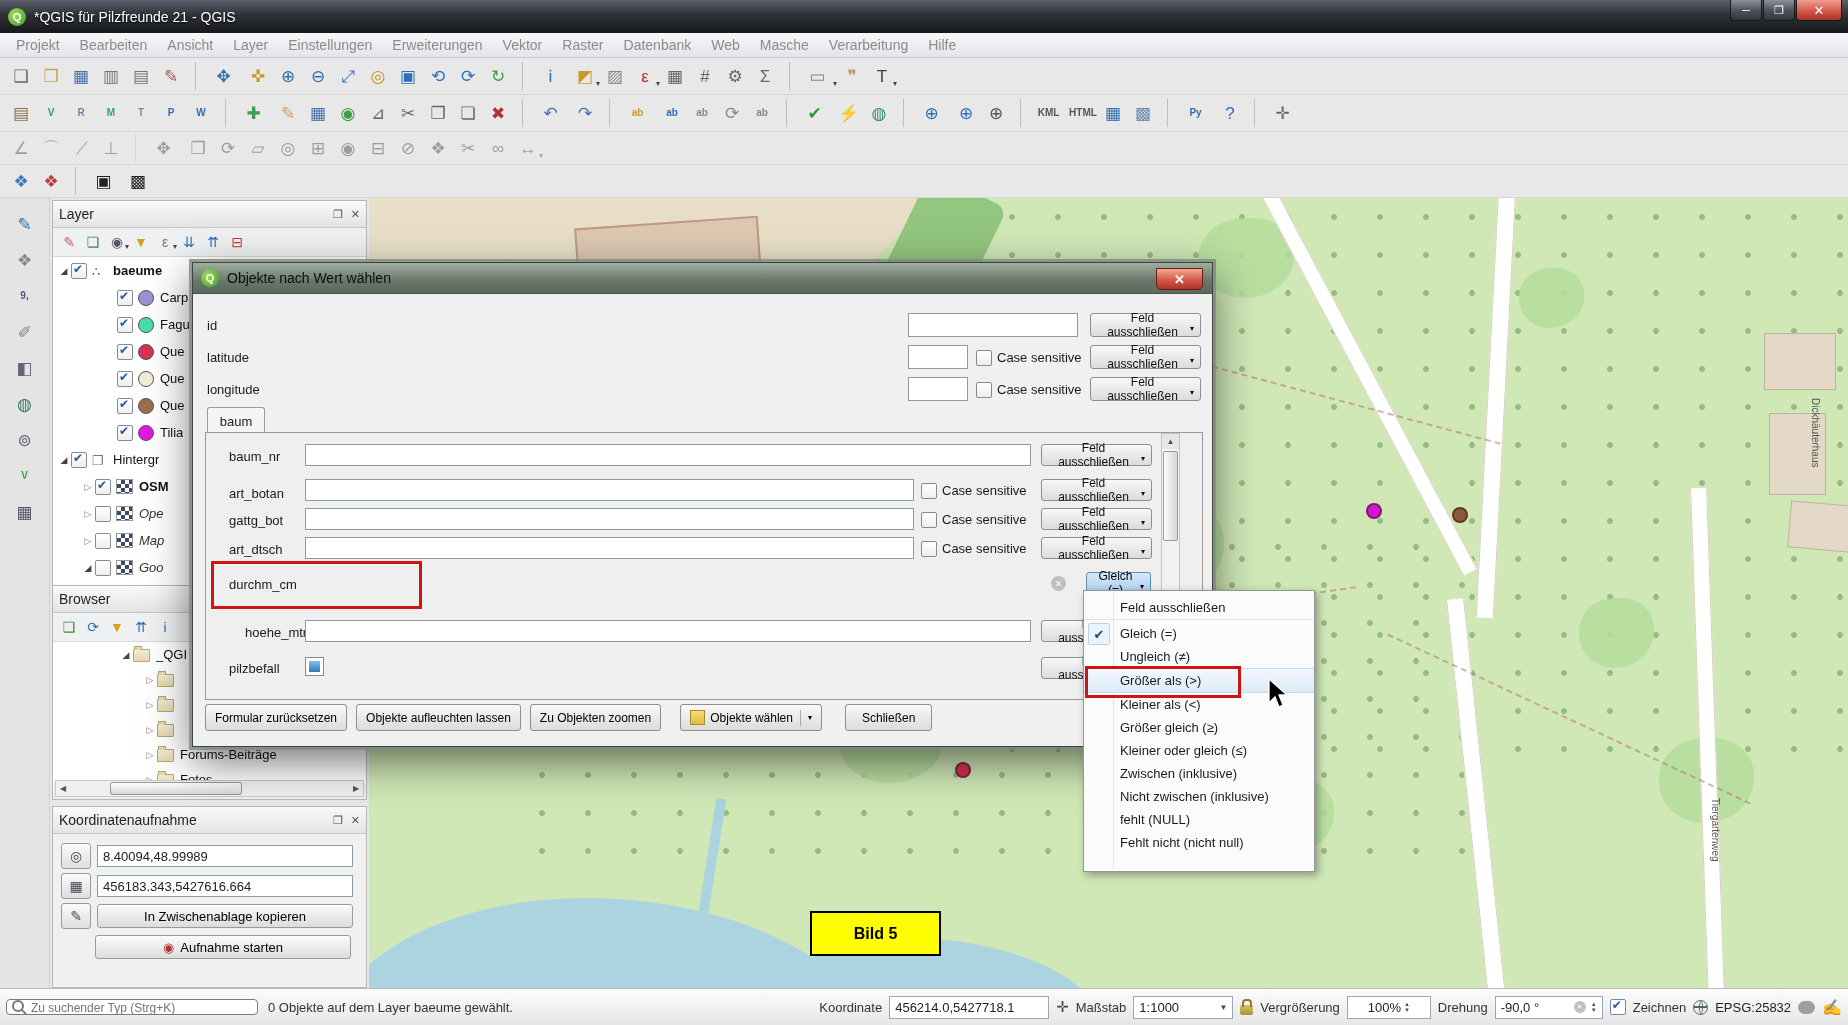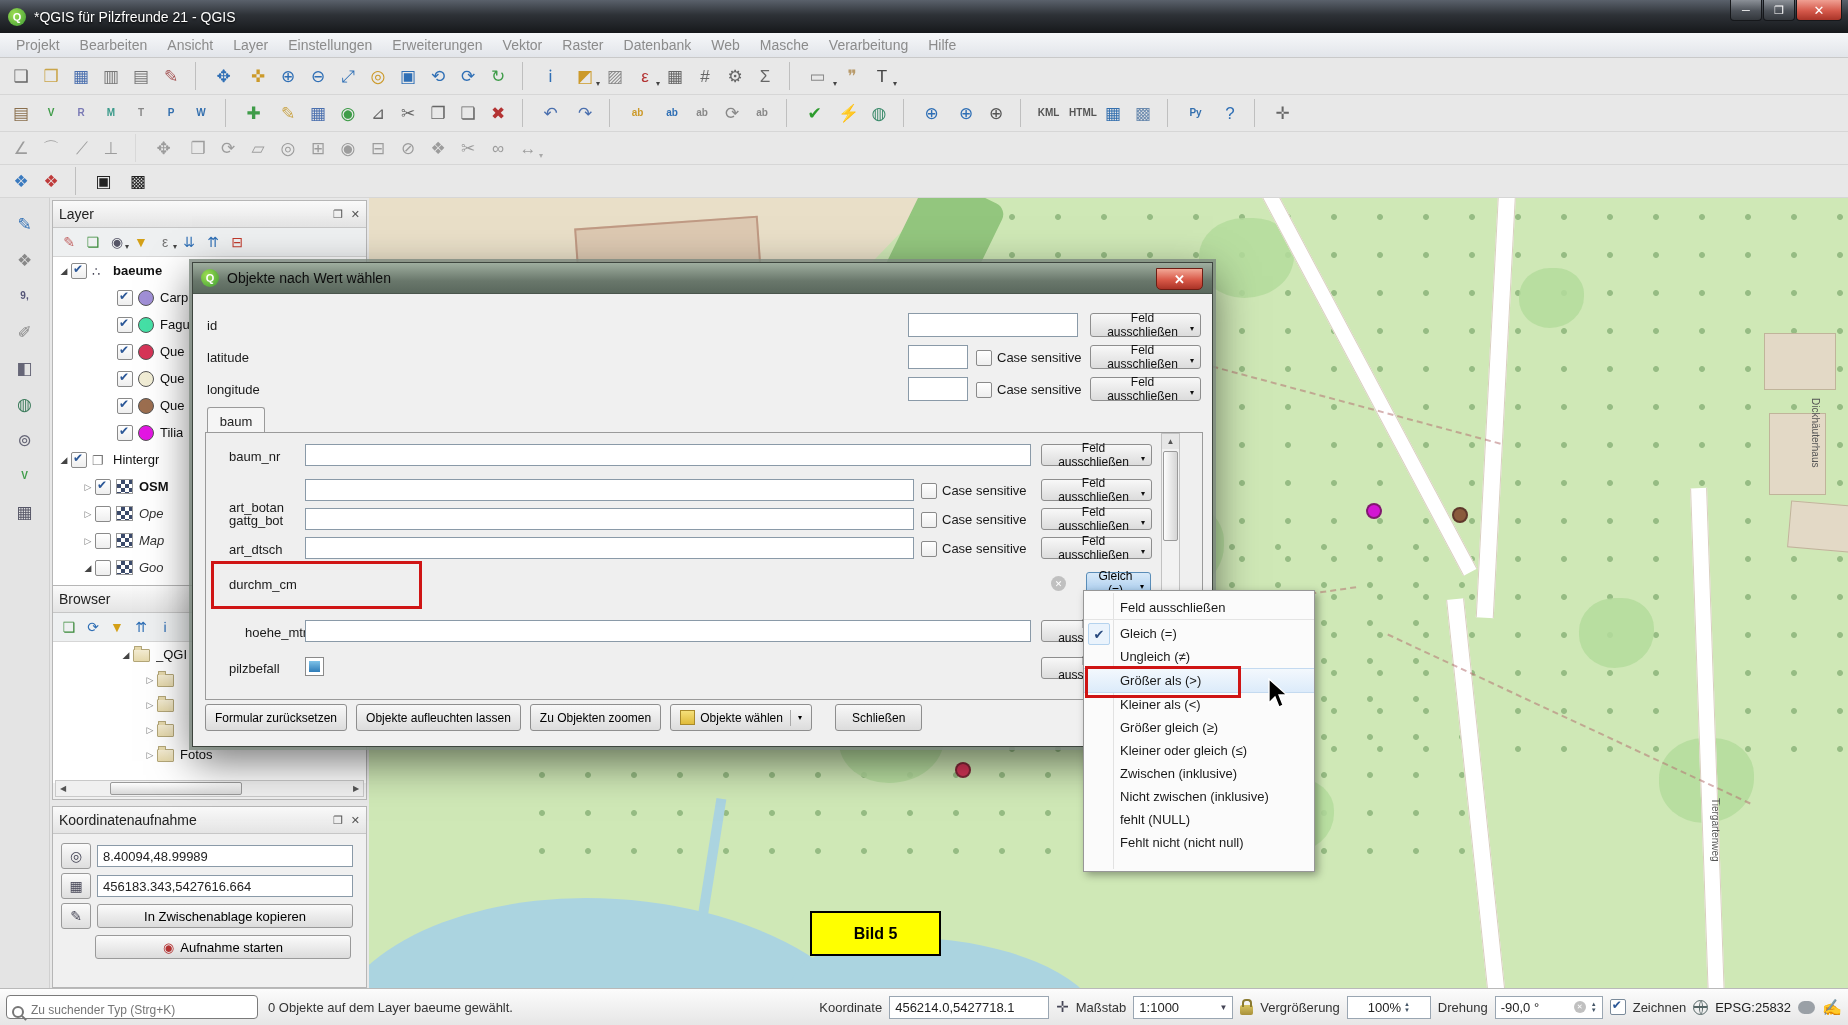--- a/index.html
+++ b/index.html
@@ -141,22 +141,22 @@
   .pitem:first-child{border-bottom:1px solid #e4e4e4;margin-bottom:2px}
   .plabel{margin-left:36px;white-space:nowrap}
   .pcheck{position:absolute;left:4px;top:1px;width:20px;height:20px;border:1px solid #b5d3ee;border-radius:2px;
      background:#eaf3fc;color:#28497e;font-size:13px;display:none;align-items:center;justify-content:center}
   .pitem.checked .pcheck{display:flex}
   .pitem.hover{background:linear-gradient(#f3f8fd,#dcebfa);border-top:1px solid #c4daf0;border-bottom:1px solid #c4daf0}
   .pitem.redbox2::after{content:"";position:absolute;left:1px;top:-3px;width:150px;height:26px;border:3px solid #cf1414}
   
   .statusbar{position:absolute;left:0;bottom:0;width:100%;height:37px;background:linear-gradient(#fcfcfc,#e6e6e6);
      border-top:1px solid #b9b9b9;display:flex;align-items:center;box-sizing:border-box;padding:0 6px;gap:10px;z-index:8}
-  .search{width:252px;height:24px;border:1px solid #7a7a7a;border-radius:4px;background:#fff;
-     display:flex;align-items:flex-end;padding-left:5px;gap:5px;box-sizing:border-box}
+  .search{width:252px;height:16px;border:1px solid #7a7a7a;border-radius:4px;background:#fff;
+     display:flex;align-items:flex-start;padding-left:5px;gap:5px;box-sizing:border-box}
   .search input{border:none;outline:none;flex:1;font-size:12px;font-family:"Liberation Sans",sans-serif;background:transparent}
   .magicon{width:8px;height:8px;border:2px solid #777;border-radius:50%;position:relative;flex:0 0 auto}
   .magicon::after{content:"";position:absolute;width:6px;height:2px;background:#777;transform:rotate(45deg);right:-5px;bottom:-3px}
   .sb-right{margin-left:auto;display:flex;align-items:center;gap:7px;white-space:nowrap}
   .sb-lab{color:#333}
   .sb-field{height:23px;border:1px solid #9aa6b2;background:#fff;display:flex;align-items:center;
      padding:0 5px;font-size:13px;box-sizing:border-box}
   .spin{display:flex;flex-direction:column;font-size:6px;color:#456;line-height:6px;margin-left:3px}
   .lockicon{width:13px;height:10px;background:linear-gradient(#d8c45e,#a8903a);border-radius:2px;position:relative;margin-top:5px}
   .lockicon::before{content:"";position:absolute;top:-6px;left:2px;width:6px;height:6px;border:2px solid #8a7a30;
@@ -685,20 +685,26 @@
       <div class="trow exp-closed sym-folder" style="padding-left: 90px;">
     <span class="exp"></span>
 
     <span class="sym"></span>
     <span class="lbl"></span>
   </div>
       <div class="trow exp-closed sym-folder" style="padding-left: 90px;">
     <span class="exp"></span>
 
     <span class="sym"></span>
+    <span class="lbl">Forums-Beiträge</span>
+  </div>
+      <div class="trow exp-closed sym-folder" style="padding-left: 90px;">
+    <span class="exp"></span>
+
+    <span class="sym"></span>
     <span class="lbl">Fotos</span>
   </div>
     </div>
   <div class="hscroll" style="bottom:2px">
     <span class="arr">◀</span>
     <span class="slider"></span>
     <span class="arr" style="margin-left:auto">▶</span>
   </div>
 </div>
 
@@ -765,21 +771,21 @@
   <div class="tab">baum</div>
   <div class="tpane"></div>
 
   <span class="dlabel" style="left:36px;top:186px">baum_nr</span>
   <input class="dinput" style="left: 112px; top: 181px; width: 726px; height: 22px;">
   <button class="xbtn" style="left:848px;top:181px;height:22px">
       <span>Feld ausschließen</span>
       <span class="dda">▾</span>
     </button>
 
-  <span class="dlabel" style="left:36px;top:237px">art_botan</span>
+  <span class="dlabel" style="left:36px;top:223px">art_botan</span>
   <input class="dinput" style="left: 112px; top: 216px; width: 609px; height: 22px;">
   <span class="ccb" style="left:728px;top:220px"></span>
   <span class="clabel" style="left:749px;top:220px">Case sensitive</span>
   <button class="xbtn" style="left:848px;top:216px;height:22px">
       <span>Feld ausschließen</span>
       <span class="dda">▾</span>
     </button>
 
   <span class="dlabel" style="left:36px;top:250px">gattg_bot</span>
   <input class="dinput" style="left: 112px; top: 245px; width: 609px; height: 22px;">
@@ -831,21 +837,21 @@
   <div class="dfoot">
     <button class="fbtn">
         <span>Formular zurücksetzen</span>
       </button>
     <button class="fbtn">
         <span>Objekte aufleuchten lassen</span>
       </button>
     <button class="fbtn">
         <span>Zu Objekten zoomen</span>
       </button>
-    <button class="fbtn" style="">
+    <button class="fbtn" style="margin-left:10px">
       <span class="ic"></span>
       <span>Objekte wählen</span>
       <span style="border-left:1px solid #aaa;height:16px;margin:0 2px"></span>
         <span style="font-size:8px">▾</span>
     </button>
     <button class="fbtn" style="margin-left:14px;padding:0 16px">
         <span>Schließen</span>
       </button>
   </div>
 

